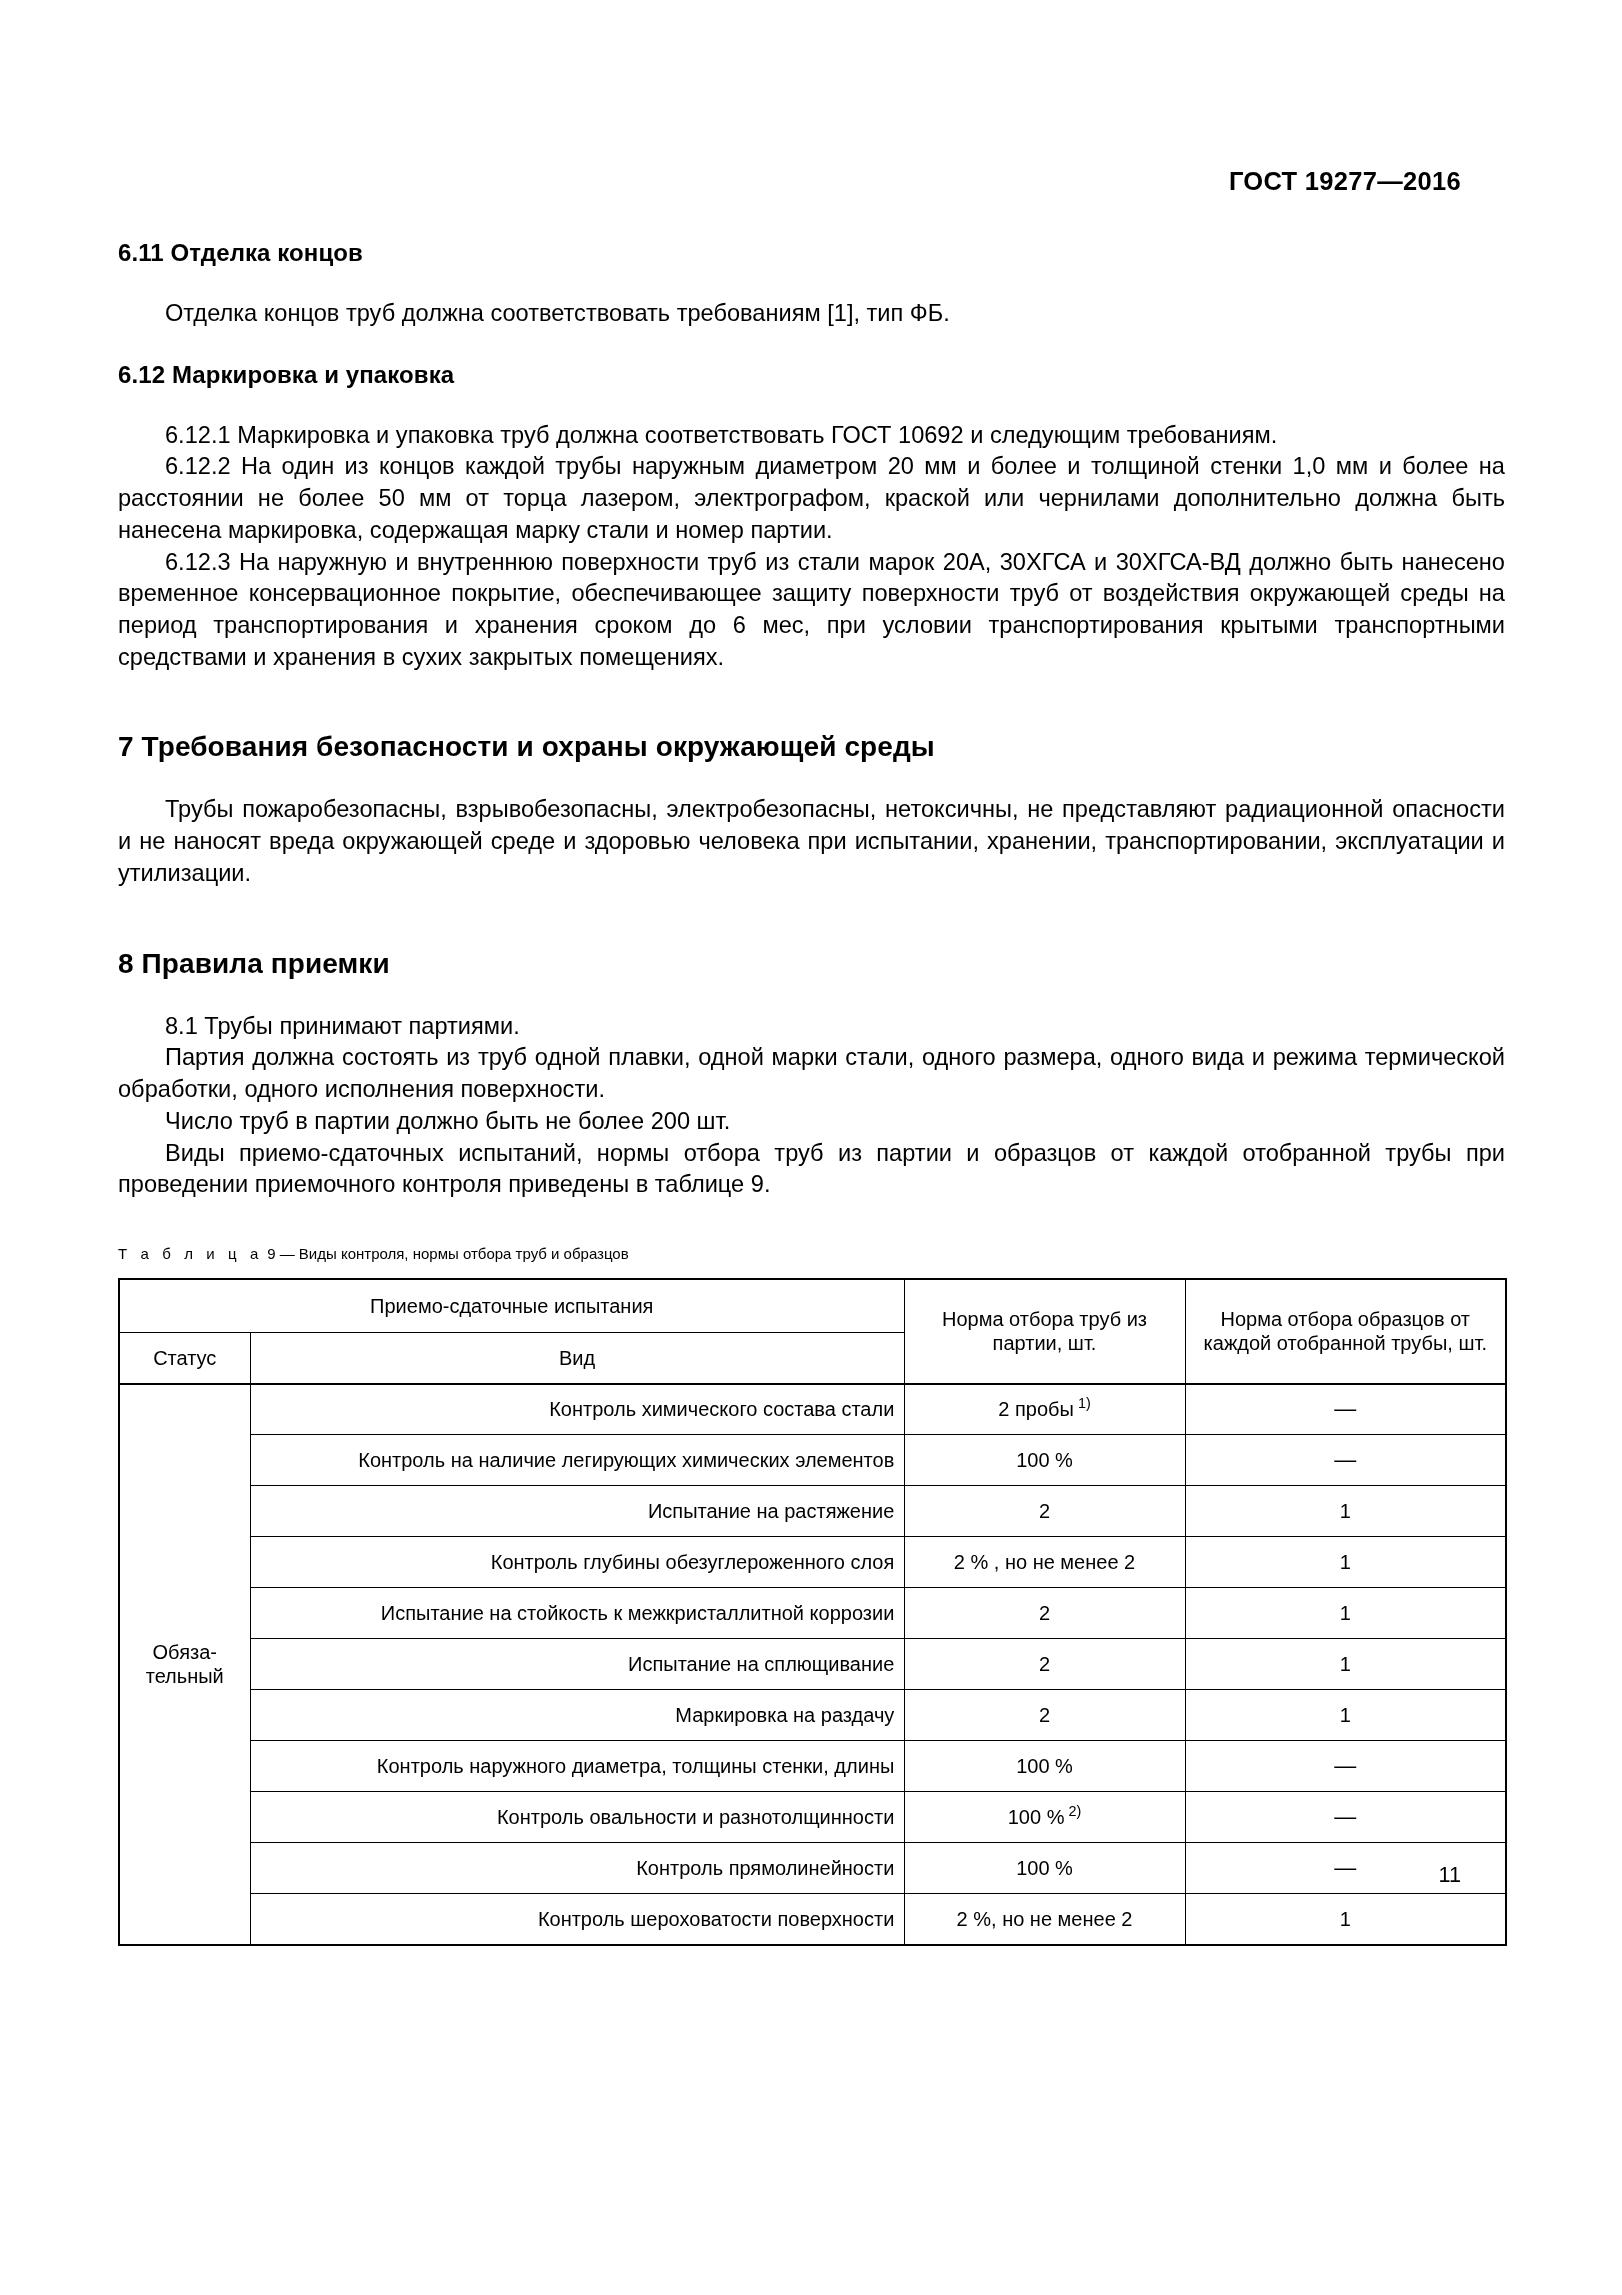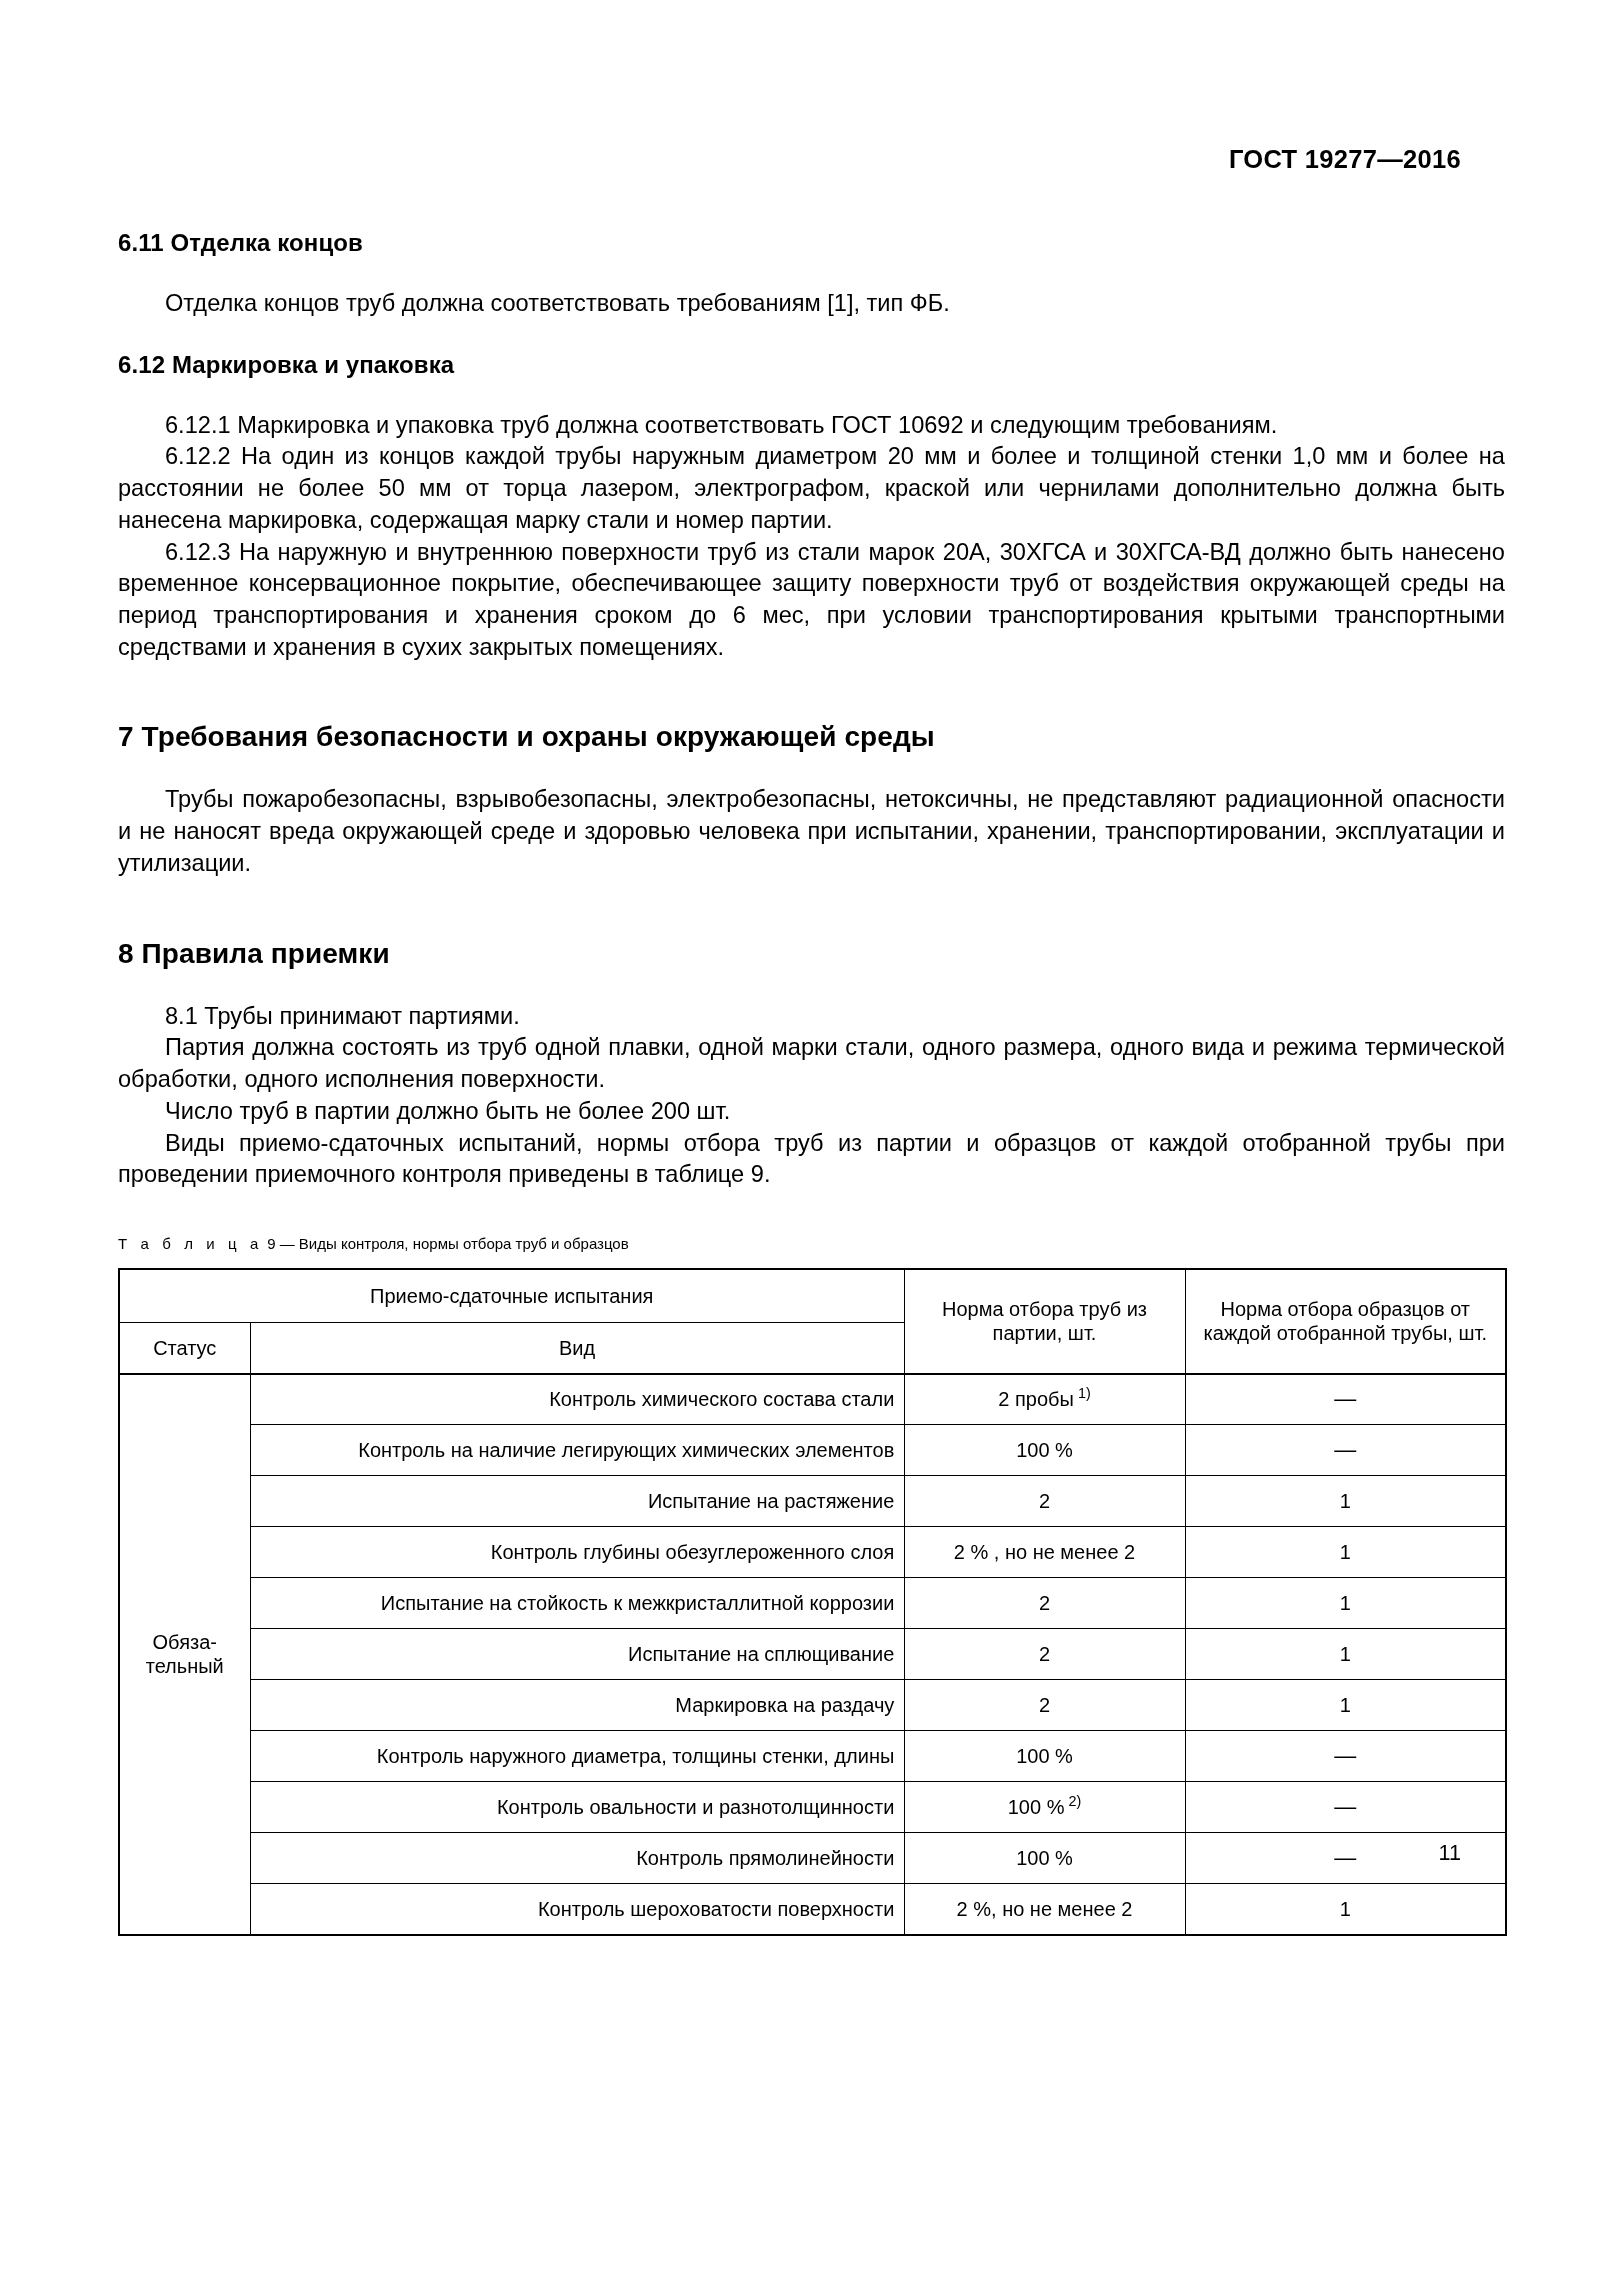--- a/index.html
+++ b/index.html
@@ -14,37 +14,38 @@
     color: #000000;
     position: relative;
     overflow: hidden;
   }
   .page {
     position: relative;
     width: 1623px;
     height: 2041px;
     box-sizing: border-box;
     padding: 0;
+    margin-top: 22px;
   }
 
   
   .running-header {
     position: absolute;
     top: 145px;
     right: 162px;
     font-size: 25.5px;
     font-weight: bold;
     letter-spacing: 0.3px;
     white-space: nowrap;
   }
 
   
   .content {
     position: absolute;
-    top: 228px;
+    top: 216px;
     left: 118px;
     width: 1387px;
   }
 
   h3.sub-heading {
     font-size: 24px;
     font-weight: bold;
     margin: 0 0 0 0;
     padding: 0;
     line-height: 1.25;

